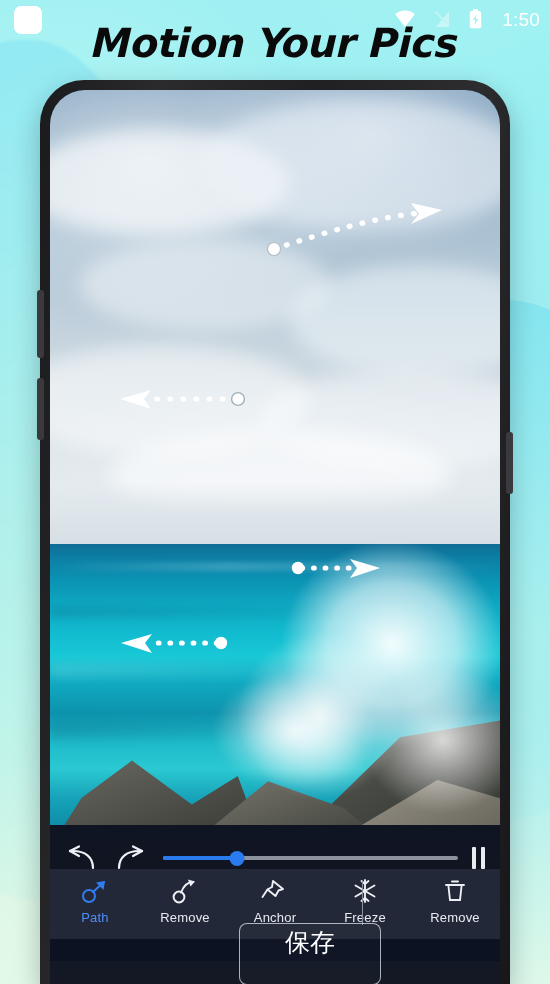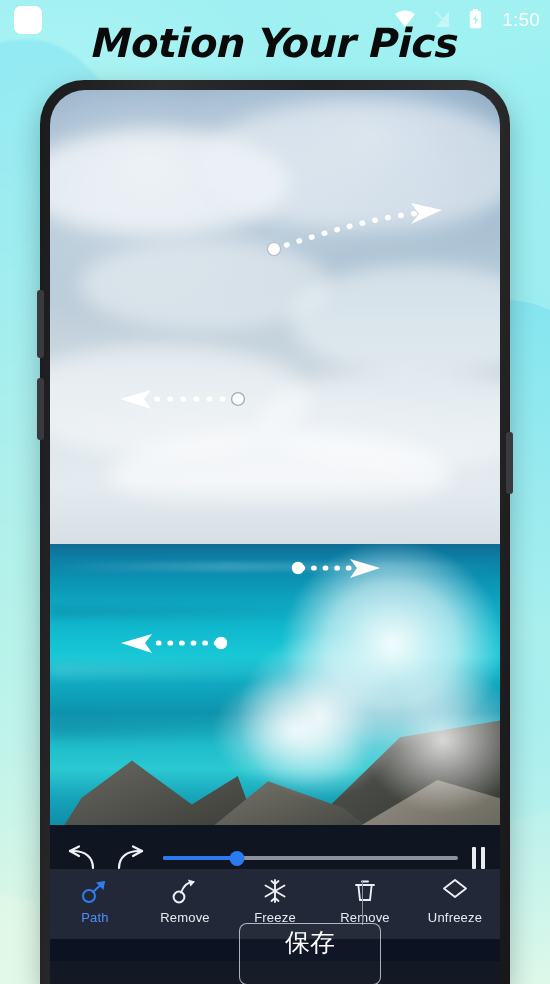--- a/index.html
+++ b/index.html
@@ -332,20 +332,31 @@
             <circle cx="8" cy="20" r="5.4" fill="none" stroke="#eceff4" stroke-width="2"></circle>
             <path d="M10 15.5 C13 8, 17 5, 22 5" fill="none" stroke="#eceff4" stroke-width="2" stroke-linecap="round"></path>
             <path d="M24 4.6 L17 2.5 L19.5 9.5 Z" fill="#eceff4"></path>
           </svg>
         </span>
         <span class="lbl">Remove</span>
       </div>
       <div class="tool">
         <span class="ico">
           <svg width="28" height="28" viewBox="0 0 28 28">
+            <g fill="none" stroke="#eceff4" stroke-width="1.9" stroke-linejoin="round">
+              <path d="M12 4 L22 12 L17.5 13.5 L14.5 19 L6.5 12.5 L11 10 Z"></path>
+              <line x1="6.5" y1="12.5" x2="1.5" y2="20" stroke-linecap="round"></line>
+            </g>
+          </svg>
+        </span>
+        <span class="lbl">Anchor</span>
+      </div>
+      <div class="tool">
+        <span class="ico">
+          <svg width="28" height="28" viewBox="0 0 28 28">
             <g stroke="#eceff4" stroke-width="1.9" stroke-linecap="round">
               <line x1="14" y1="3" x2="14" y2="25"></line>
               <line x1="4.5" y1="8.5" x2="23.5" y2="19.5"></line>
               <line x1="23.5" y1="8.5" x2="4.5" y2="19.5"></line>
               <line x1="14" y1="7" x2="10.5" y2="4"></line>
               <line x1="14" y1="7" x2="17.5" y2="4"></line>
               <line x1="14" y1="21" x2="10.5" y2="24"></line>
               <line x1="14" y1="21" x2="17.5" y2="24"></line>
             </g>
           </svg>
@@ -357,30 +368,20 @@
           <svg width="28" height="28" viewBox="0 0 28 28">
             <g fill="none" stroke="#eceff4" stroke-width="1.9" stroke-linecap="round">
               <line x1="5" y1="8" x2="23" y2="8"></line>
               <line x1="11" y1="4.5" x2="17" y2="4.5"></line>
               <path d="M7.5 9.5 L9 23 L19 23 L20.5 9.5"></path>
             </g>
           </svg>
         </span>
         <span class="lbl">Remove</span>
       </div>
-      <div class="tool">
-        <span class="ico">
-          <svg width="28" height="28" viewBox="0 0 28 28">
-            <g fill="none" stroke="#eceff4" stroke-width="1.9" stroke-linejoin="round">
-              <path d="M14 3 L25 11.5 L14 20 L3 11.5 Z"></path>
-            </g>
-          </svg>
-        </span>
-        <span class="lbl">Unfreeze</span>
-      </div>
       <div id="tool-divider"></div>
     </div>
 
     <div id="toolbar2"></div>
 
     <div id="save-tip">
       <span class="txt">保存</span>
     </div>
 
   </div>

